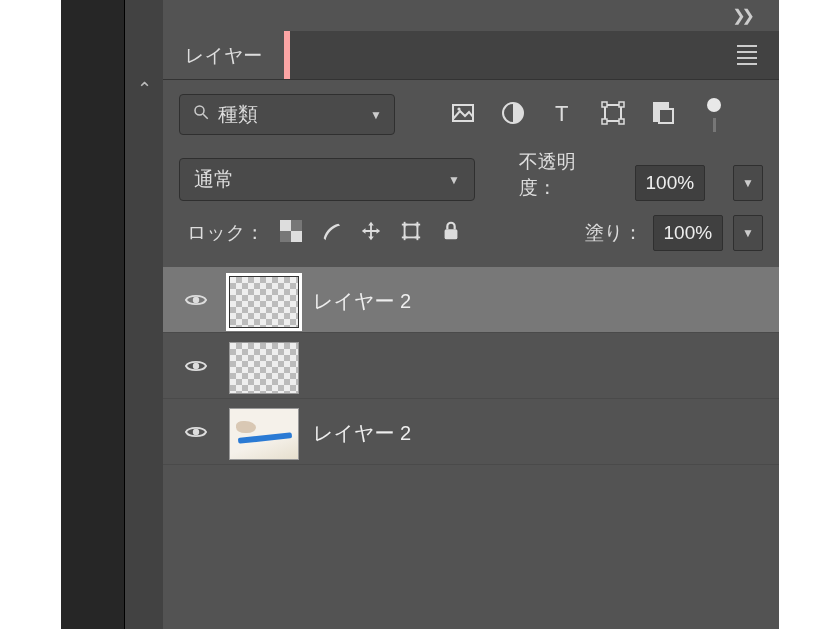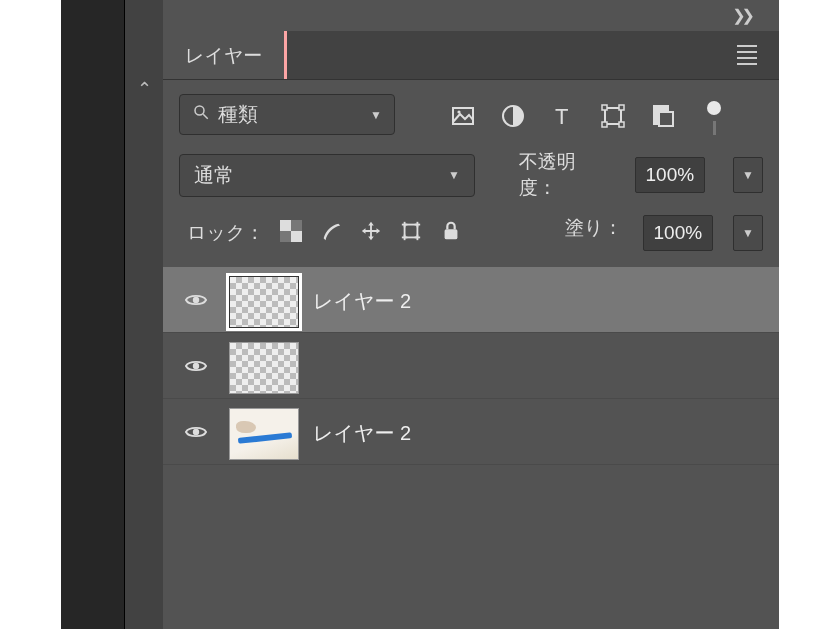--- a/index.html
+++ b/index.html
@@ -3,46 +3,46 @@
 <meta charset="utf-8">
 <style>
   * { box-sizing: border-box; margin: 0; padding: 0; font-family: "Hiragino Kaku Gothic Pro", "Meiryo", sans-serif; }
   body { background: #fff; width: 840px; height: 630px; overflow: hidden; }
   .frame { position: absolute; left: 61px; top: 0; width: 718px; height: 629px; background: #535353; }
   .dark-strip { position: absolute; left: 0; top: 0; width: 64px; height: 629px; background: #262626; border-right: 1px solid #000; }
   .collapse-bar { position: absolute; left: 64px; top: 0; width: 38px; height: 629px; background: #424242; }
   .chev-up { position: absolute; left: 76px; top: 78px; color: #bbb; font-size: 18px; }
   .collapse-chevrons { position: absolute; right: 28px; top: 6px; color: #ccc; font-size: 16px; letter-spacing: -4px; }
   .panel { position: absolute; left: 102px; top: 31px; right: 0; bottom: 0; background: #535353; }
-  .tab { display: inline-block; background: #535353; color: #ddd; padding: 12px 22px; font-size: 19px; border-right: 3px solid #fca5a5; border-bottom: none; }
+  .tab { display: inline-block; background: #535353; color: #ddd; padding: 12px 22px; font-size: 19px; border-right: 6px solid #fca5a5; border-bottom: none; }
   .tab-row { background: #424242; border-bottom: 1px solid #333; height: 49px; display:flex; align-items:stretch; }
   .hamburger { margin-left: auto; display: flex; flex-direction: column; justify-content: center; gap: 4px; padding-right: 22px; }
   .hamburger span { width: 20px; height: 2px; background: #ccc; display: block; }
-  .ctl-row { display: flex; align-items: flex-end; padding: 14px 16px; gap: 8px; }
+  .ctl-row { display: flex; align-items: center; padding: 14px 16px; gap: 8px; }
   .filter-dd { display: flex; align-items: center; background: #4a4a4a; border: 1px solid #2f2f2f; border-radius: 4px; padding: 6px 12px; width: 216px; }
   .filter-dd .mag { color: #ccc; margin-right: 8px; font-size: 18px; }
   .filter-dd .lbl { color: #ddd; font-size: 20px; flex: 1; }
   .filter-dd .car { color: #ccc; font-size: 12px; }
   .filter-icons { display: flex; gap: 26px; margin-left: 48px; align-items: center; }
   .ficon svg { width: 24px; height: 24px; }
   .slider-dot { width: 14px; height: 14px; background: #e8e8e8; border-radius: 50%; }
   .slider-wrap { display:flex; flex-direction:column; align-items:center; gap:6px; margin-left:6px;}
   .slider-track { width: 3px; height: 14px; background: #777; }
-  .row2 { display: flex; align-items: center; padding: 0 16px 14px 16px; gap: 28px; }
+  .row2 { display: flex; align-items: flex-end; padding: 0 16px 14px 16px; gap: 28px; }
   .blend-dd { display: flex; align-items: center; background: #4a4a4a; border: 1px solid #2f2f2f; border-radius: 4px; padding: 7px 14px; width: 318px; }
   .blend-dd .lbl { color: #ddd; font-size: 20px; flex: 1; }
   .blend-dd .car { color: #ccc; font-size: 12px; }
   .op-lbl { color: #ddd; font-size: 19px; margin-left: 16px; }
   .val-box { background: #404040; border: 1px solid #2f2f2f; color: #eee; font-size: 19px; padding: 6px 10px; border-radius: 2px; }
   .car-btn { background: #4a4a4a; border: 1px solid #2f2f2f; color: #ccc; font-size: 12px; padding: 10px 8px; border-radius: 2px; }
   .row3 { display: flex; align-items: center; padding: 0 16px 16px 24px; gap: 16px; }
   .lock-lbl { color: #ddd; font-size: 19px; }
   .lock-icons { display: flex; gap: 18px; align-items: center; }
   .licon svg { width: 22px; height: 22px; }
-  .fill-group { margin-left: auto; display: flex; align-items: flex-start; gap: 20px; }
+  .fill-group { margin-left: auto; display: flex; align-items: center; gap: 10px; }
   .layer-list { }
   .layer-row { display: flex; align-items: center; height: 66px; padding: 4px 4px 0 14px; border-bottom: 1px solid #4a4a4a; }
   .layer-row.sel { background: #787878; }
   .eye { width: 38px; text-align: center; }
   .eye svg { width: 22px; height: 16px; }
   .thumb { width: 70px; height: 52px; border: 1px solid #999; margin: 0 14px; position: relative; background: #ddd; }
   .thumb.sel { outline: 3px solid #fff; outline-offset: 0; border: 1px solid #333; }
   .checker { background-image:
     linear-gradient(45deg,#bbb 25%,transparent 25%),
     linear-gradient(-45deg,#bbb 25%,transparent 25%),

